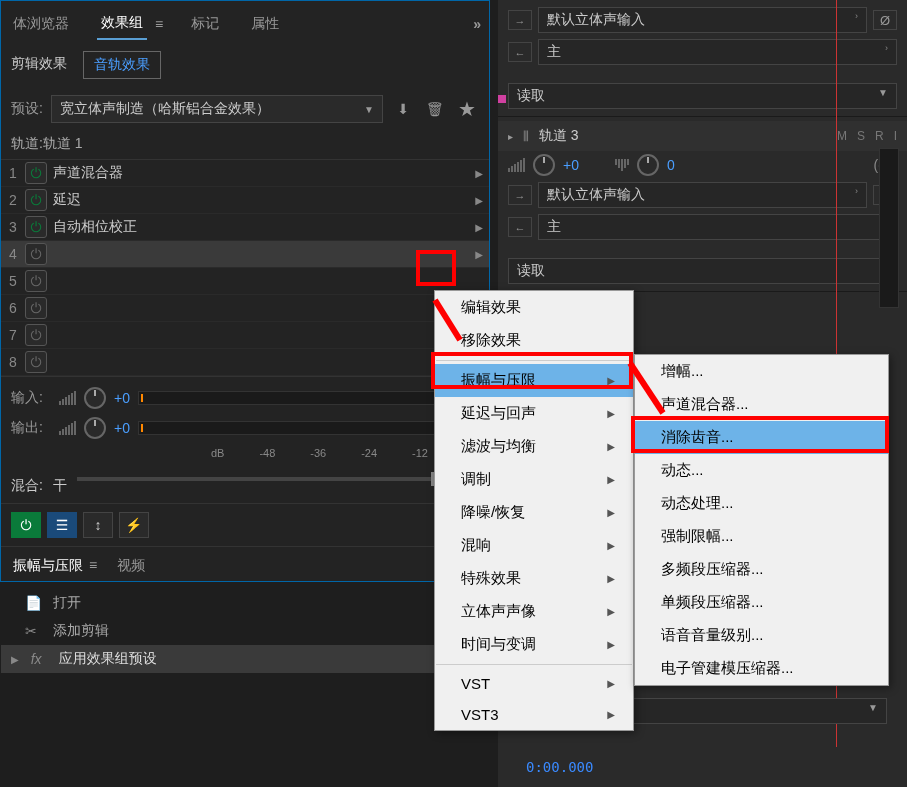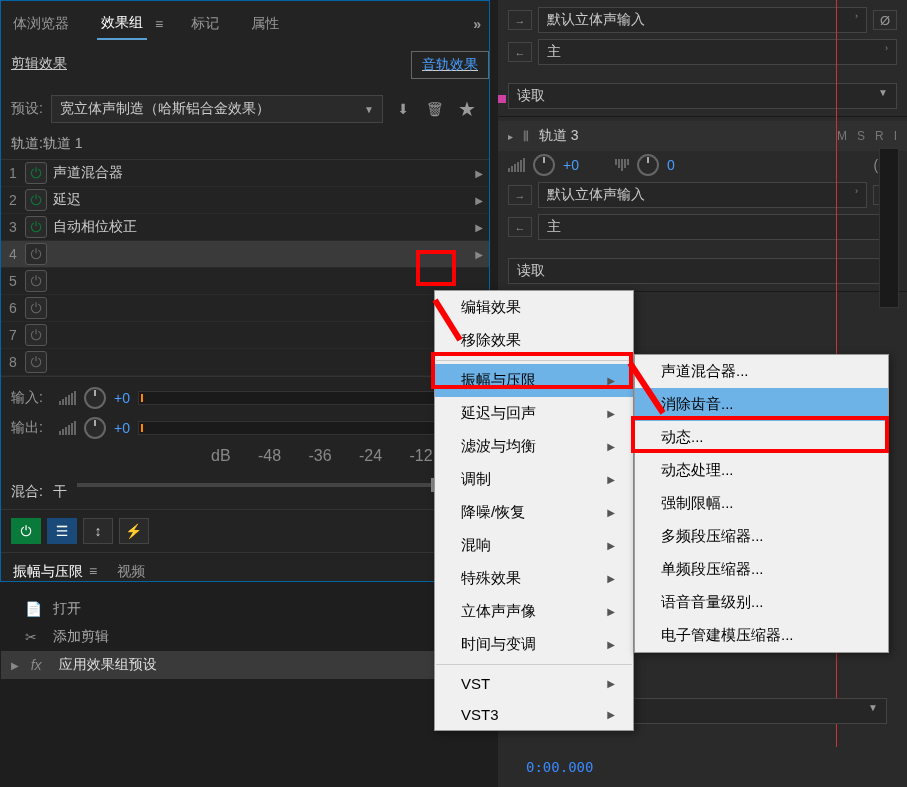--- a/index.html
+++ b/index.html
@@ -6,21 +6,21 @@
   body { background: #1e1e1e; color: #ccc; width: 907px; height: 787px; overflow: hidden; position: relative; font-size: 14px; }
   
   .left-panel { position: absolute; left: 0; top: 0; width: 490px; height: 582px; background: #232323; border: 1px solid #0066a8; }
   
   .tabs-row { display: flex; align-items: center; height: 46px; padding: 0 8px; gap: 24px; }
   .tab { color: #999; cursor: pointer; padding: 6px 4px; }
   .tab.active { color: #fff; border-bottom: 2px solid #5a9fd4; }
   .tab-menu-icon { color: #999; margin-left: -16px; }
   .overflow-icon { margin-left: auto; font-weight: bold; color: #999; }
   
-  .subtabs-row { display: flex; justify-content: space-between; gap: 6px; padding: 4px 0 10px; text-decoration: underline; }
+  .subtabs-row { display: flex; justify-content: flex-start; gap: 6px; padding: 4px 0 10px; }
   .subtab { padding: 4px 10px; color: #ccc; cursor: pointer; }
   .subtab.active { color: #4a9eff; border: 1px solid #666; }
   
   .preset-row { display: flex; align-items: center; padding: 6px 10px; gap: 8px; }
   .preset-label { color: #999; }
   .preset-select { flex: 1; background: #2a2a2a; border: 1px solid #444; color: #ccc; padding: 4px 8px; display: flex; justify-content: space-between; align-items: center; }
   .chevron-down { font-size: 10px; color: #999; }
   .icon-btn { width: 24px; height: 24px; display: flex; align-items: center; justify-content: center; color: #999; cursor: pointer; }
   .star-icon { font-size: 20px; }
   
@@ -40,21 +40,21 @@
   .io-label { color: #999; width: 40px; }
   .bars-mini { display: flex; gap: 1px; align-items: flex-end; height: 14px; }
   .bars-mini span { width: 2px; background: #666; }
   .bars-mini span:nth-child(1){height:4px} .bars-mini span:nth-child(2){height:6px} .bars-mini span:nth-child(3){height:8px} .bars-mini span:nth-child(4){height:10px} .bars-mini span:nth-child(5){height:12px} .bars-mini span:nth-child(6){height:14px}
   .knob { width: 22px; height: 22px; border: 2px solid #666; border-radius: 50%; position: relative; background: #2a2a2a; }
   .knob::after { content:''; position:absolute; top:1px; left:50%; width:2px; height:6px; background:#aaa; transform:translateX(-50%); }
   .io-value { color: #4a9eff; }
   .meter-bar { flex: 1; height: 14px; background: #1a1a1a; border: 1px solid #333; position: relative; }
   .meter-bar::before { content:''; position:absolute; left:2px; top:2px; bottom:2px; width:2px; background:#ff8800; }
   
-  .db-scale { display: flex; justify-content: space-between; padding: 0 10px 0 200px; font-size: 16px; color: #888; }
+  .db-scale { display: flex; justify-content: space-between; padding: 0 10px 0 200px; font-size: 11px; color: #888; }
   
   .mix-row { display: flex; align-items: flex-start; gap: 10px; padding: 8px 10px; }
   .slider-track { flex: 1; height: 4px; background: #444; position: relative; }
   .slider-thumb { position: absolute; right: 0; top: -5px; width: 6px; height: 14px; background: #888; }
   .mix-value { color: #4a9eff; }
   
   .bottom-toolbar { display: flex; gap: 6px; padding: 8px 10px; border-top: 1px solid #333; }
   .tool-btn { width: 30px; height: 26px; background: #2a2a2a; border: 1px solid #444; display: flex; align-items: center; justify-content: center; color: #ccc; }
   .tool-btn.on { background: #0a7a3a; color: #fff; border-color: #0a7a3a; }
   .tool-btn.blue { background: #1a4a7a; color: #fff; border-color: #1a4a7a; }
@@ -425,20 +425,23 @@
       <span class="menu-arrow">▶</span>
     </div>
   <div class="menu-item">
       <span>VST3</span>
       <span class="menu-arrow">▶</span>
     </div>
 </div>
 
 <div class="context-menu menu2">
   <div class="menu-item">
+      <span>增幅...</span>
+    </div>
+  <div class="menu-item">
       <span>声道混合器...</span>
     </div>
   <div class="menu-item highlighted">
       <span>消除齿音...</span>
     </div>
   <div class="menu-item">
       <span>动态...</span>
     </div>
   <div class="menu-item">
       <span>动态处理...</span>

